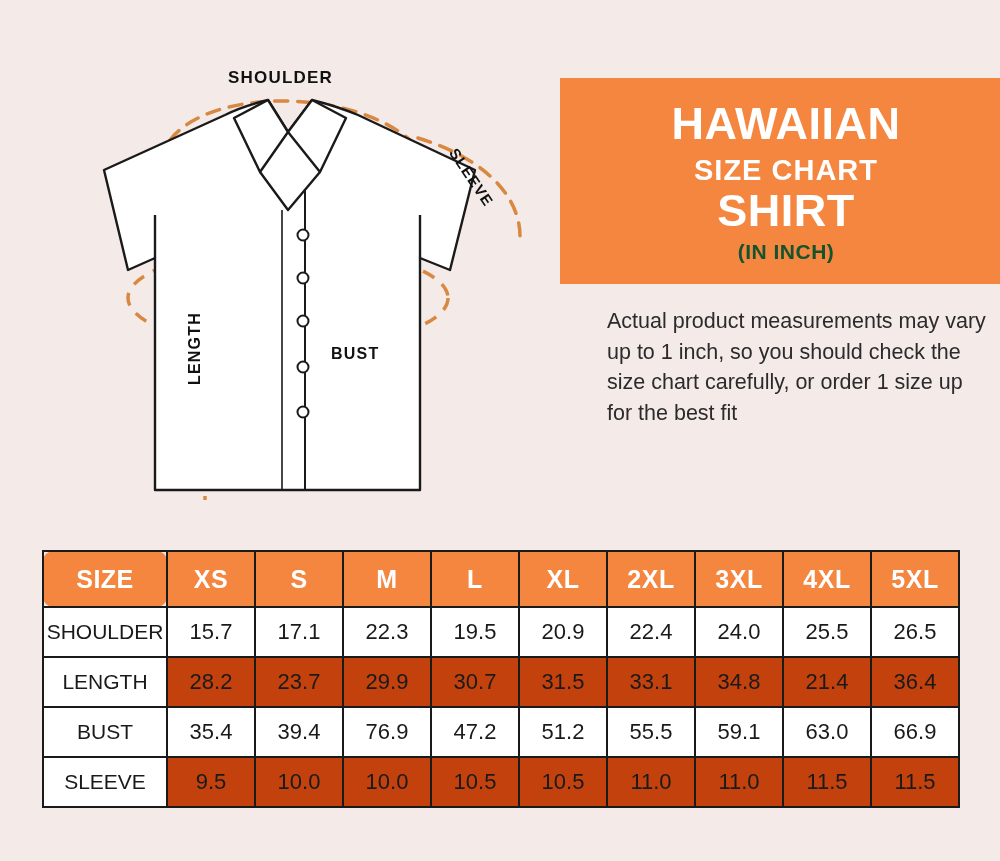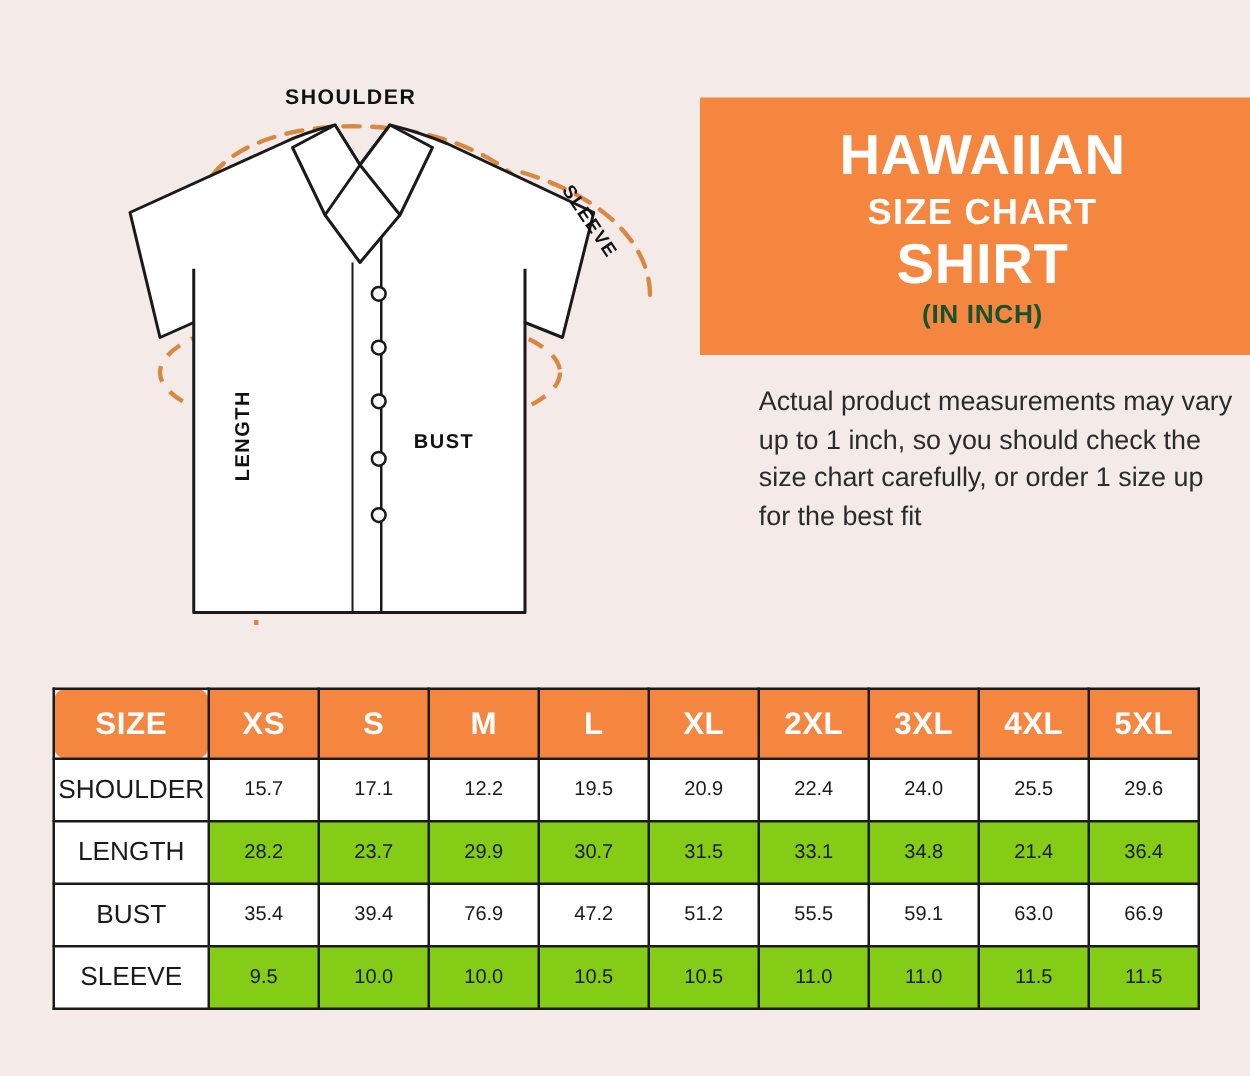--- a/index.html
+++ b/index.html
@@ -96,21 +96,21 @@
   }
   table#size-table {
     border-collapse: collapse;
     width: 916px;
     table-layout: fixed;
   }
   table#size-table td, table#size-table th {
     border: 2px solid #1a1a1a;
     text-align: center;
     vertical-align: middle;
-    font-size: 16px;
+    font-size: 22px;
     color: #1a1a1a;
     height: 48px;
     padding: 0;
     font-weight: normal;
   }
   table#size-table thead th {
     background: #f5863f;
     color: #ffffff;
     font-weight: bold;
     font-size: 25px;
@@ -123,21 +123,21 @@
   }
   table#size-table tbody td.rowhead {
     background: #ffffff;
     font-size: 21px;
     font-weight: normal;
   }
   table#size-table tbody td.val-a {
     background: #ffffff;
   }
   table#size-table tbody td.val-b {
-    background: #84cc16;
+    background: #c2410c;
   }
   col.c-label { width: 124px; }
   col.c-data  { width: 88px; }
 </style>
 </head>
 <body>
 
 <div id="top-area">
 
   <div id="illustration">
@@ -231,27 +231,27 @@
         <th>3XL</th>
         <th>4XL</th>
         <th>5XL</th>
       </tr>
     </thead>
     <tbody>
       <tr>
         <td class="rowhead">SHOULDER</td>
         <td class="val-a">15.7</td>
         <td class="val-a">17.1</td>
-        <td class="val-a">12.2</td>
+        <td class="val-a">22.3</td>
         <td class="val-a">19.5</td>
         <td class="val-a">20.9</td>
         <td class="val-a">22.4</td>
         <td class="val-a">24.0</td>
         <td class="val-a">25.5</td>
-        <td class="val-a">29.6</td>
+        <td class="val-a">26.5</td>
       </tr>
       <tr>
         <td class="rowhead">LENGTH</td>
         <td class="val-b">28.2</td>
         <td class="val-b">23.7</td>
         <td class="val-b">29.9</td>
         <td class="val-b">30.7</td>
         <td class="val-b">31.5</td>
         <td class="val-b">33.1</td>
         <td class="val-b">34.8</td>

